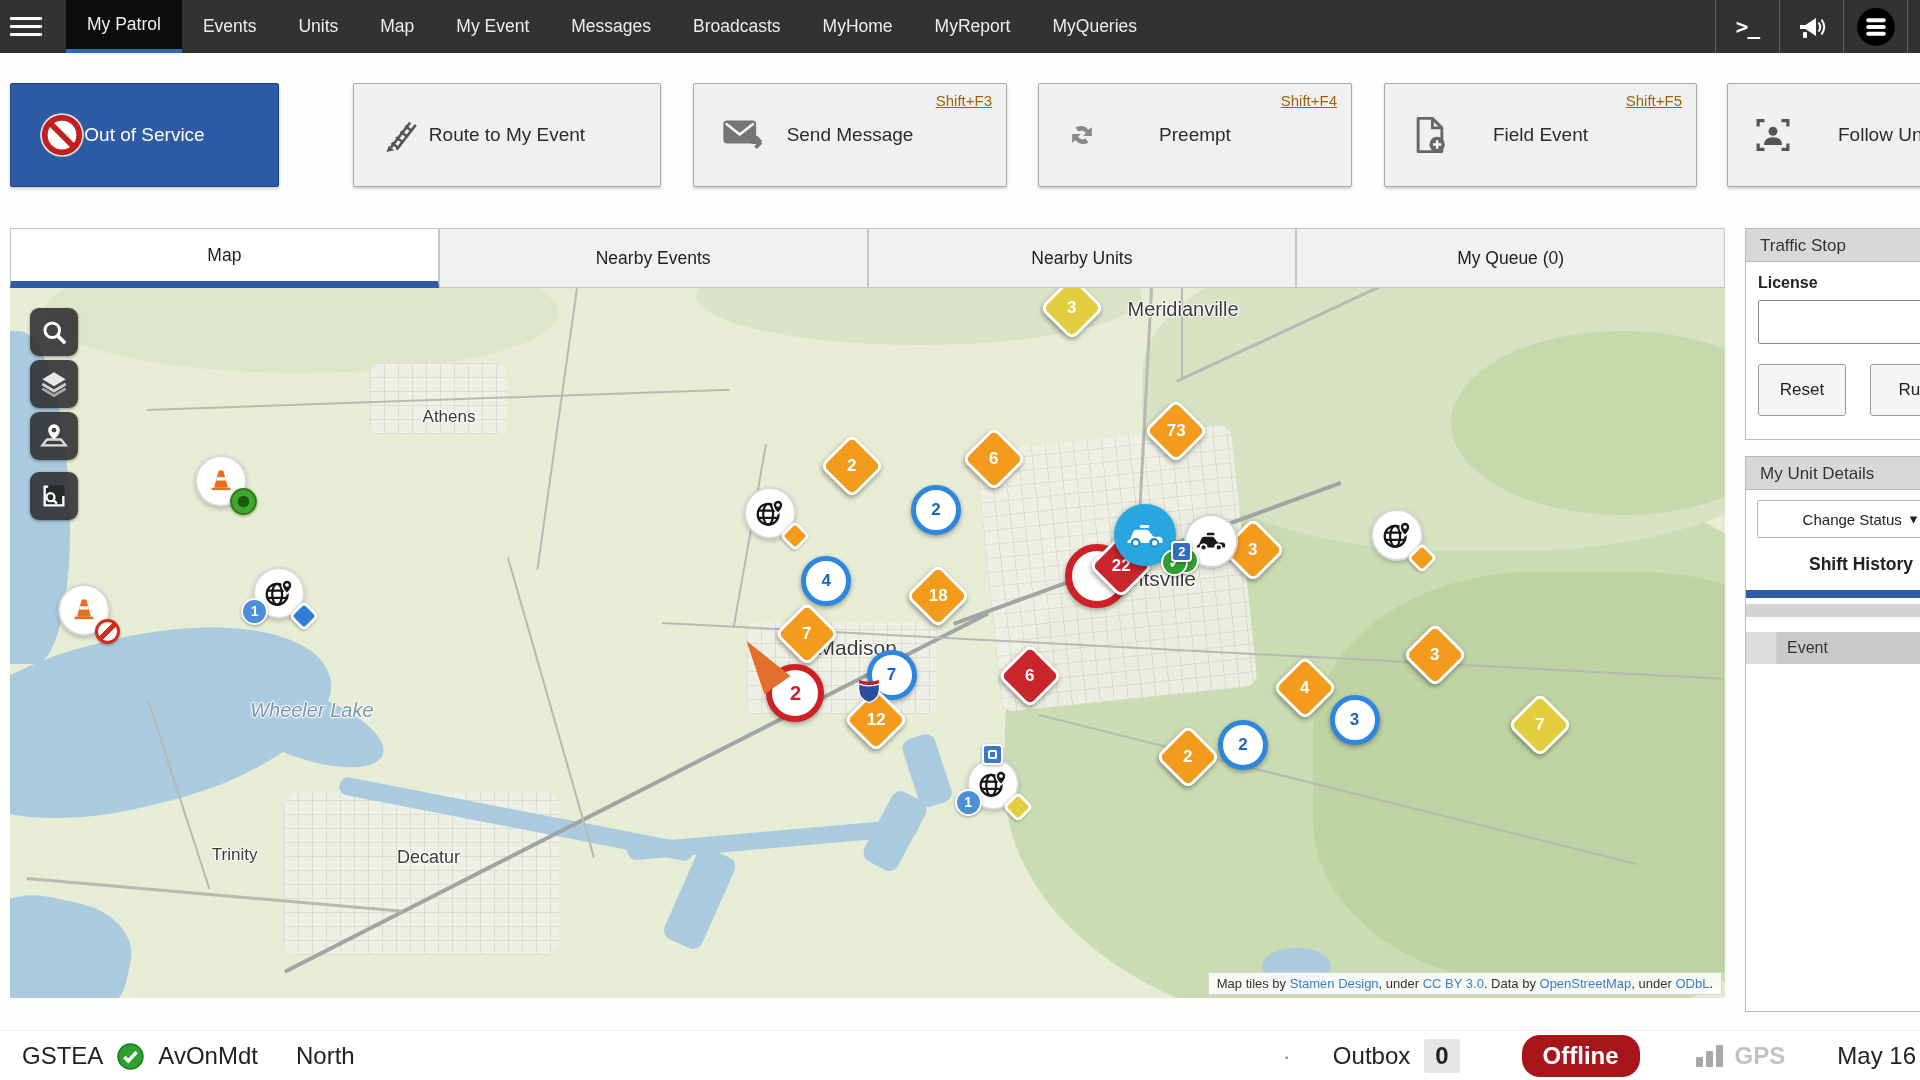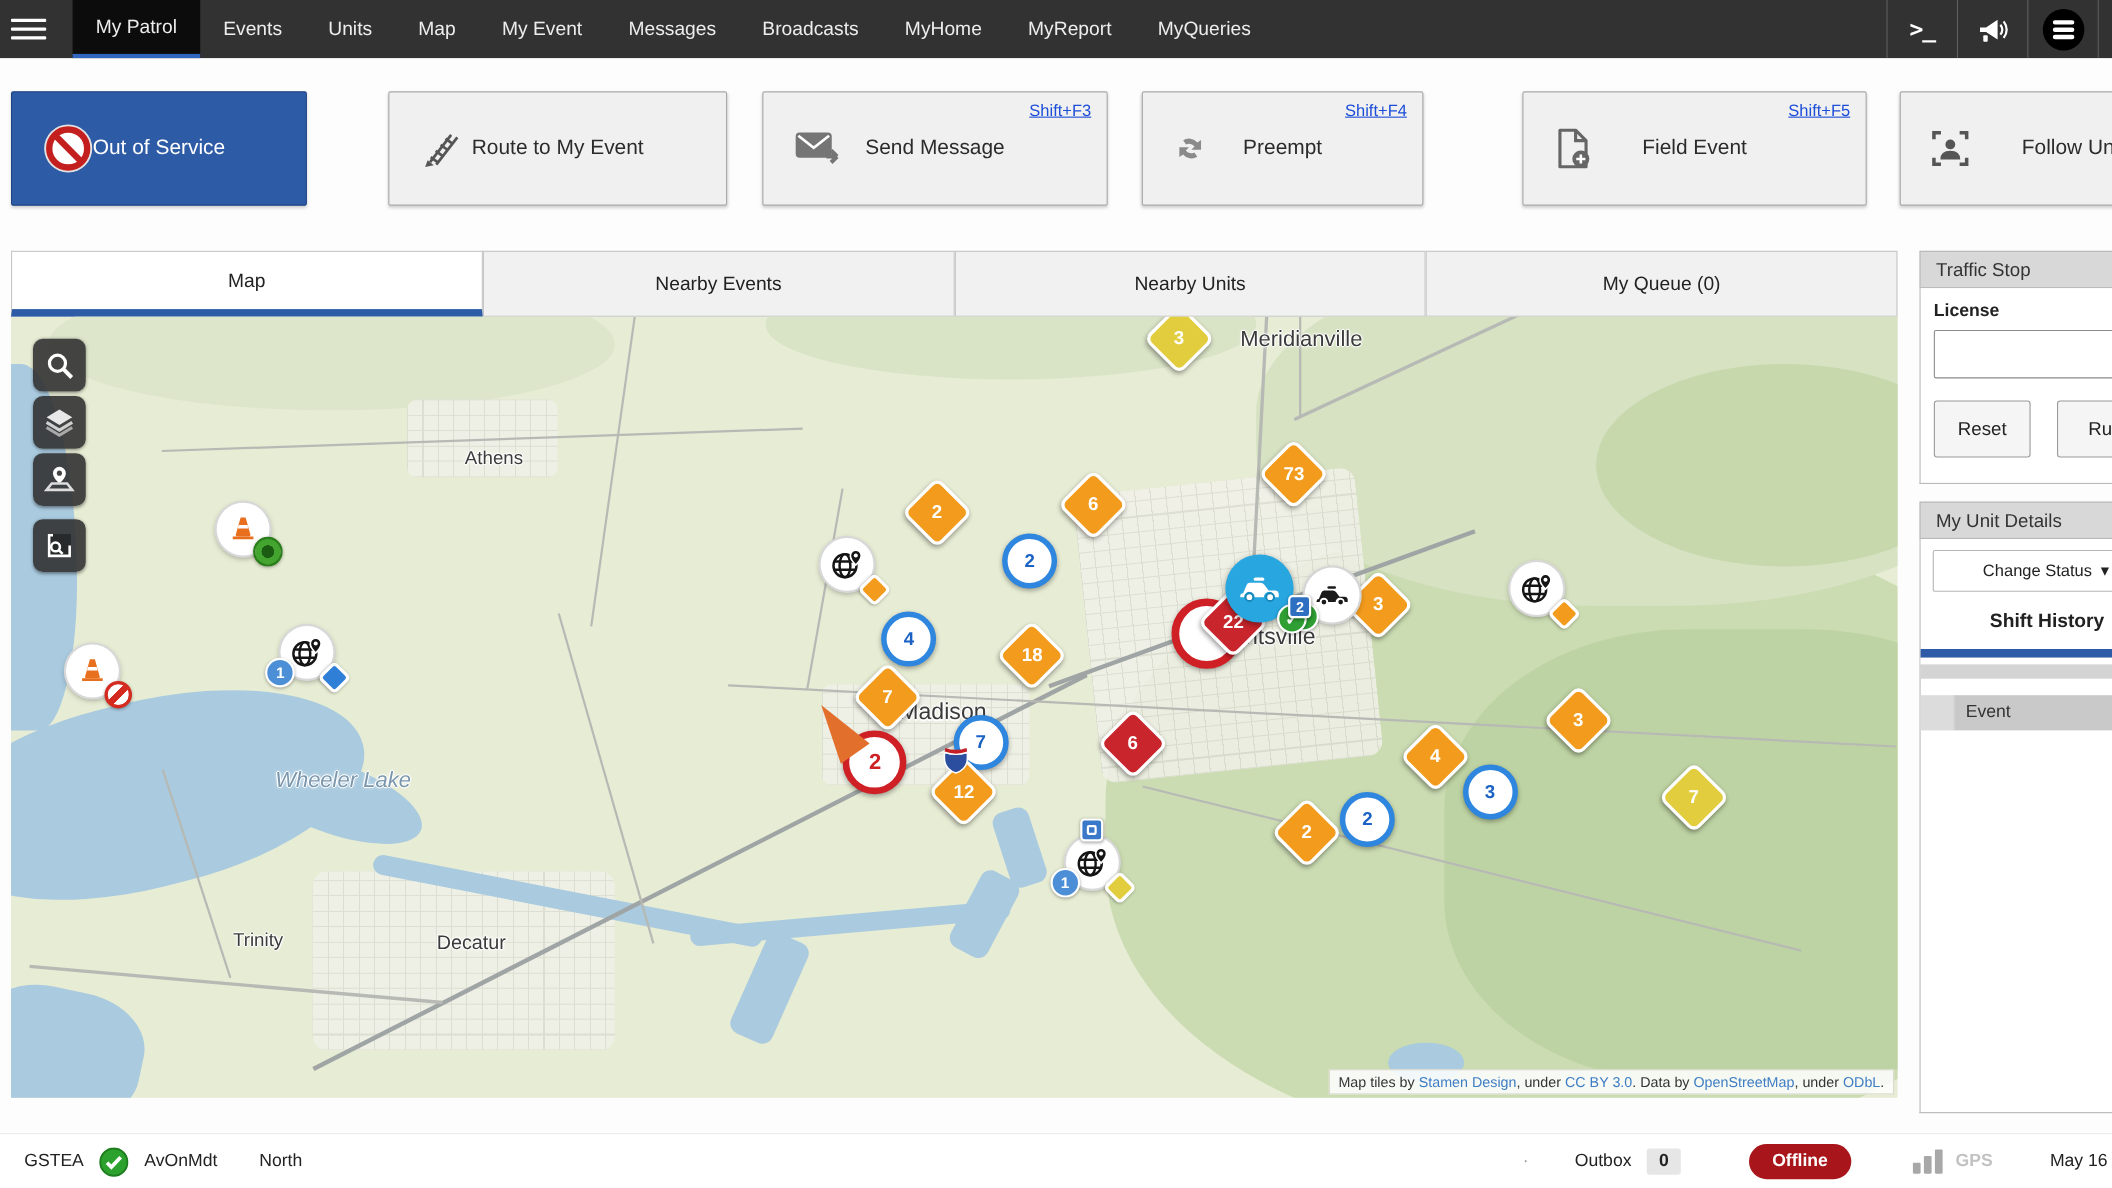--- a/index.html
+++ b/index.html
@@ -18,25 +18,25 @@
   .nav-icon-btn:last-child{border-right:1px solid #5e5e5e;margin-right:12px}
   .termtxt{color:#fff;font-family:"DejaVu Sans Mono",monospace;font-size:21px;font-weight:bold;letter-spacing:-1px}
 
   
   .toolbar{position:absolute;left:0;top:53px;width:1920px;height:175px;background:#fdfdfd}
   .tbtn{position:absolute;top:30px;height:104px;background:#f0f0f0;border:1px solid #a9a9a9;border-radius:2px;
         box-shadow:0 2px 3px rgba(0,0,0,.18);cursor:pointer;font-family:inherit;padding:0}
   .tbtn .tlabel{position:absolute;left:0;right:0;top:0;bottom:0;display:flex;align-items:center;justify-content:center;
         font-size:19px;color:#2b2b2b}
   .tbtn .ticon{position:absolute;left:28px;top:50%;transform:translateY(-50%);display:flex}
-  .tbtn .tshort{position:absolute;right:14px;top:8px;font-size:15px;color:#1d4ed8;text-decoration:underline}
+  .tbtn .tshort{position:absolute;right:14px;top:8px;font-size:15px;color:#a16207;text-decoration:underline}
   .tbtn.primary{background:#2e5ba6;border-color:#1f4485}
   .tbtn.primary .tlabel{color:#fff}
   .b1{left:10px;width:269px}.b2{left:353px;width:308px}.b3{left:693px;width:314px}
-  .b4{left:1038px;width:256px}.b5{left:1384px;width:313px}.b6{left:1727px;width:316px}
+  .b4{left:1038px;width:314px}.b5{left:1384px;width:313px}.b6{left:1727px;width:316px}
 
   
   .tabs{position:absolute;left:10px;top:228px;width:1715px;height:60px;display:flex}
   .tab{flex:1;display:flex;align-items:center;justify-content:center;font-size:17.5px;color:#222;
        background:#f1f1f1;border:1px solid #c6c6c6;box-sizing:border-box;cursor:pointer}
   .tab.active{background:#fff;border-bottom:7px solid #2e5ba6}
 
   
   .map{position:absolute;left:10px;top:288px;width:1715px;height:710px;background:#e7ecd4;overflow:hidden}
   .terrain,.labels-layer,.markers-layer{position:absolute;inset:0}
@@ -105,21 +105,21 @@
        font-size:15px;color:#222;display:flex;align-items:center;justify-content:center;gap:8px;cursor:pointer;font-family:inherit}
   .shift-tab{height:52px;display:flex;align-items:center;justify-content:center;font-weight:bold;font-size:17.5px;cursor:pointer}
   .blue-bar{height:8px;background:#2e5ba6}
   .gray-strip{height:13px;background:#d4d4d4;border-top:6px solid #fff}
   .event-hdr{margin-top:15px;height:32px;display:flex}
   .event-hdr .c1{width:30px;background:#dcdcdc;border-right:1px solid #cfcfcf}
   .event-hdr .c2{flex:1;background:#c9c9c9;line-height:32px;padding-left:10px;font-size:16px;color:#333}
 
   
   .statusbar{position:absolute;left:0;top:1030px;width:1920px;height:50px;background:#fff;border-top:1px solid #ececec;
-       display:flex;align-items:center;font-size:16px}
+       display:flex;align-items:center;font-size:24px}
   .sb-left{display:flex;align-items:center;margin-left:22px;gap:14px}
   .sb-area{margin-left:24px}
   .sb-right{margin-left:auto;display:flex;align-items:center}
   .sb-dot{color:#999;margin-right:42px}
   .outbox-badge{margin-left:14px;background:#e6e6e6;padding:3px 11px;border-radius:3px;font-weight:bold}
   .offline-pill{margin-left:62px;background:#a8151a;color:#fff;font-weight:bold;padding:7px 21px;border-radius:18px;cursor:pointer}
   .bars{margin-left:56px;display:flex;align-items:flex-end;gap:3px}
   .bars i{display:block;width:7px;background:#a8a8a8;border-radius:1px}
   .bars i:nth-child(1){height:10px}.bars i:nth-child(2){height:16px}.bars i:nth-child(3){height:22px}
   .gps{margin-left:12px;color:#c2c2c2;font-weight:bold}

